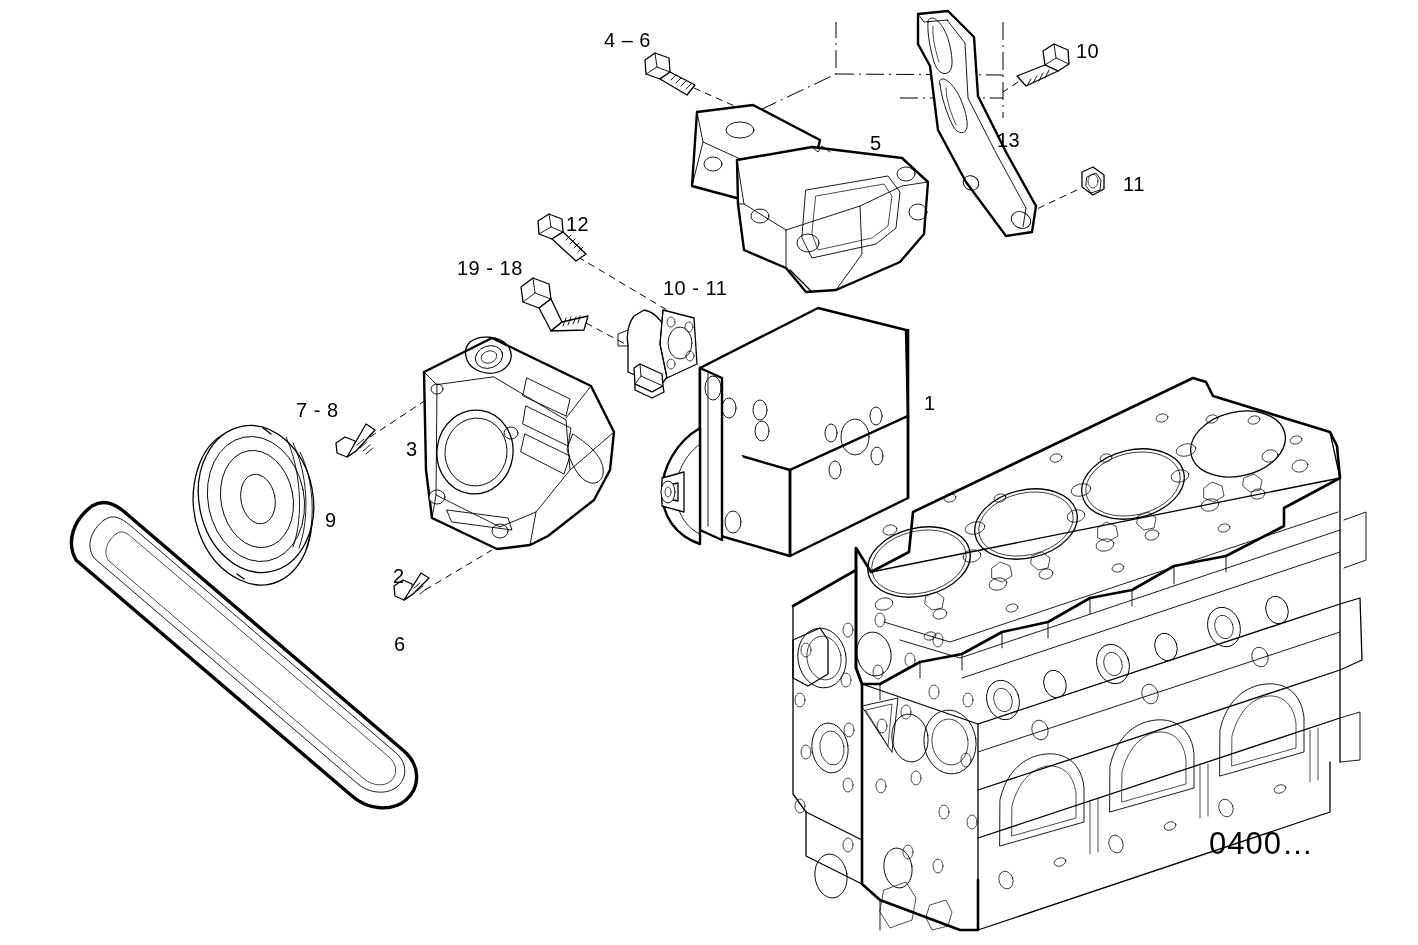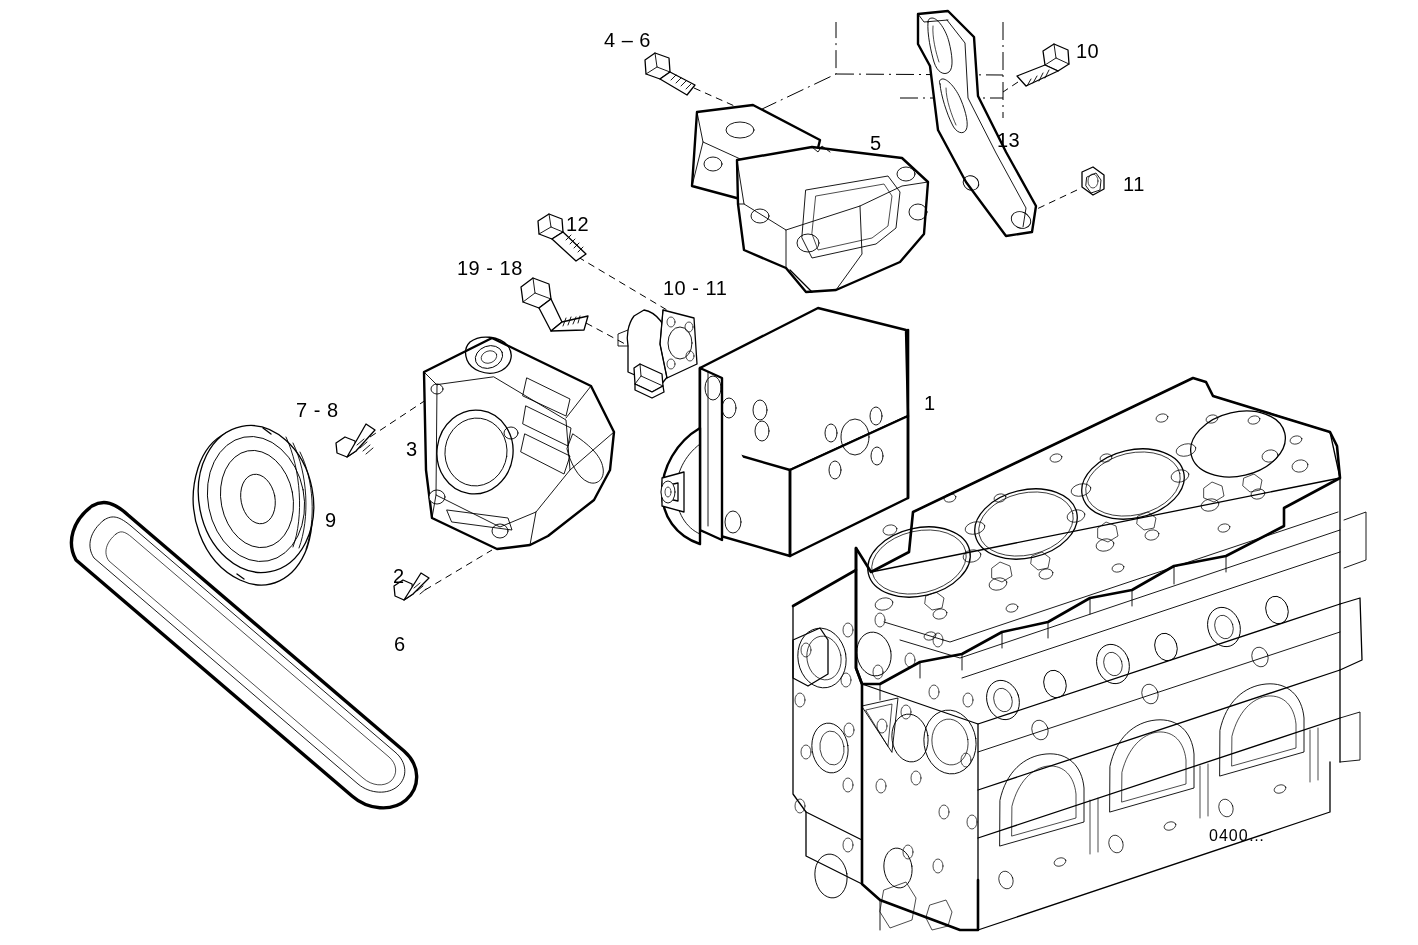--- a/index.html
+++ b/index.html
@@ -105,21 +105,21 @@
     font-family: Liberation Sans, sans-serif;
     font-size: 20px;
     color: #000000;
     white-space: nowrap;
     line-height: 1;
     letter-spacing: 0.5px;
   }
   .caption {
     position: absolute;
     font-family: "Liberation Sans", sans-serif;
-    font-size: 16px;
+    font-size: 31px;
     color: #000000;
     white-space: nowrap;
     line-height: 1;
     letter-spacing: 1px;
   }
 </style>
 </head>
 <body>
 
 <div id="diagram-root">

